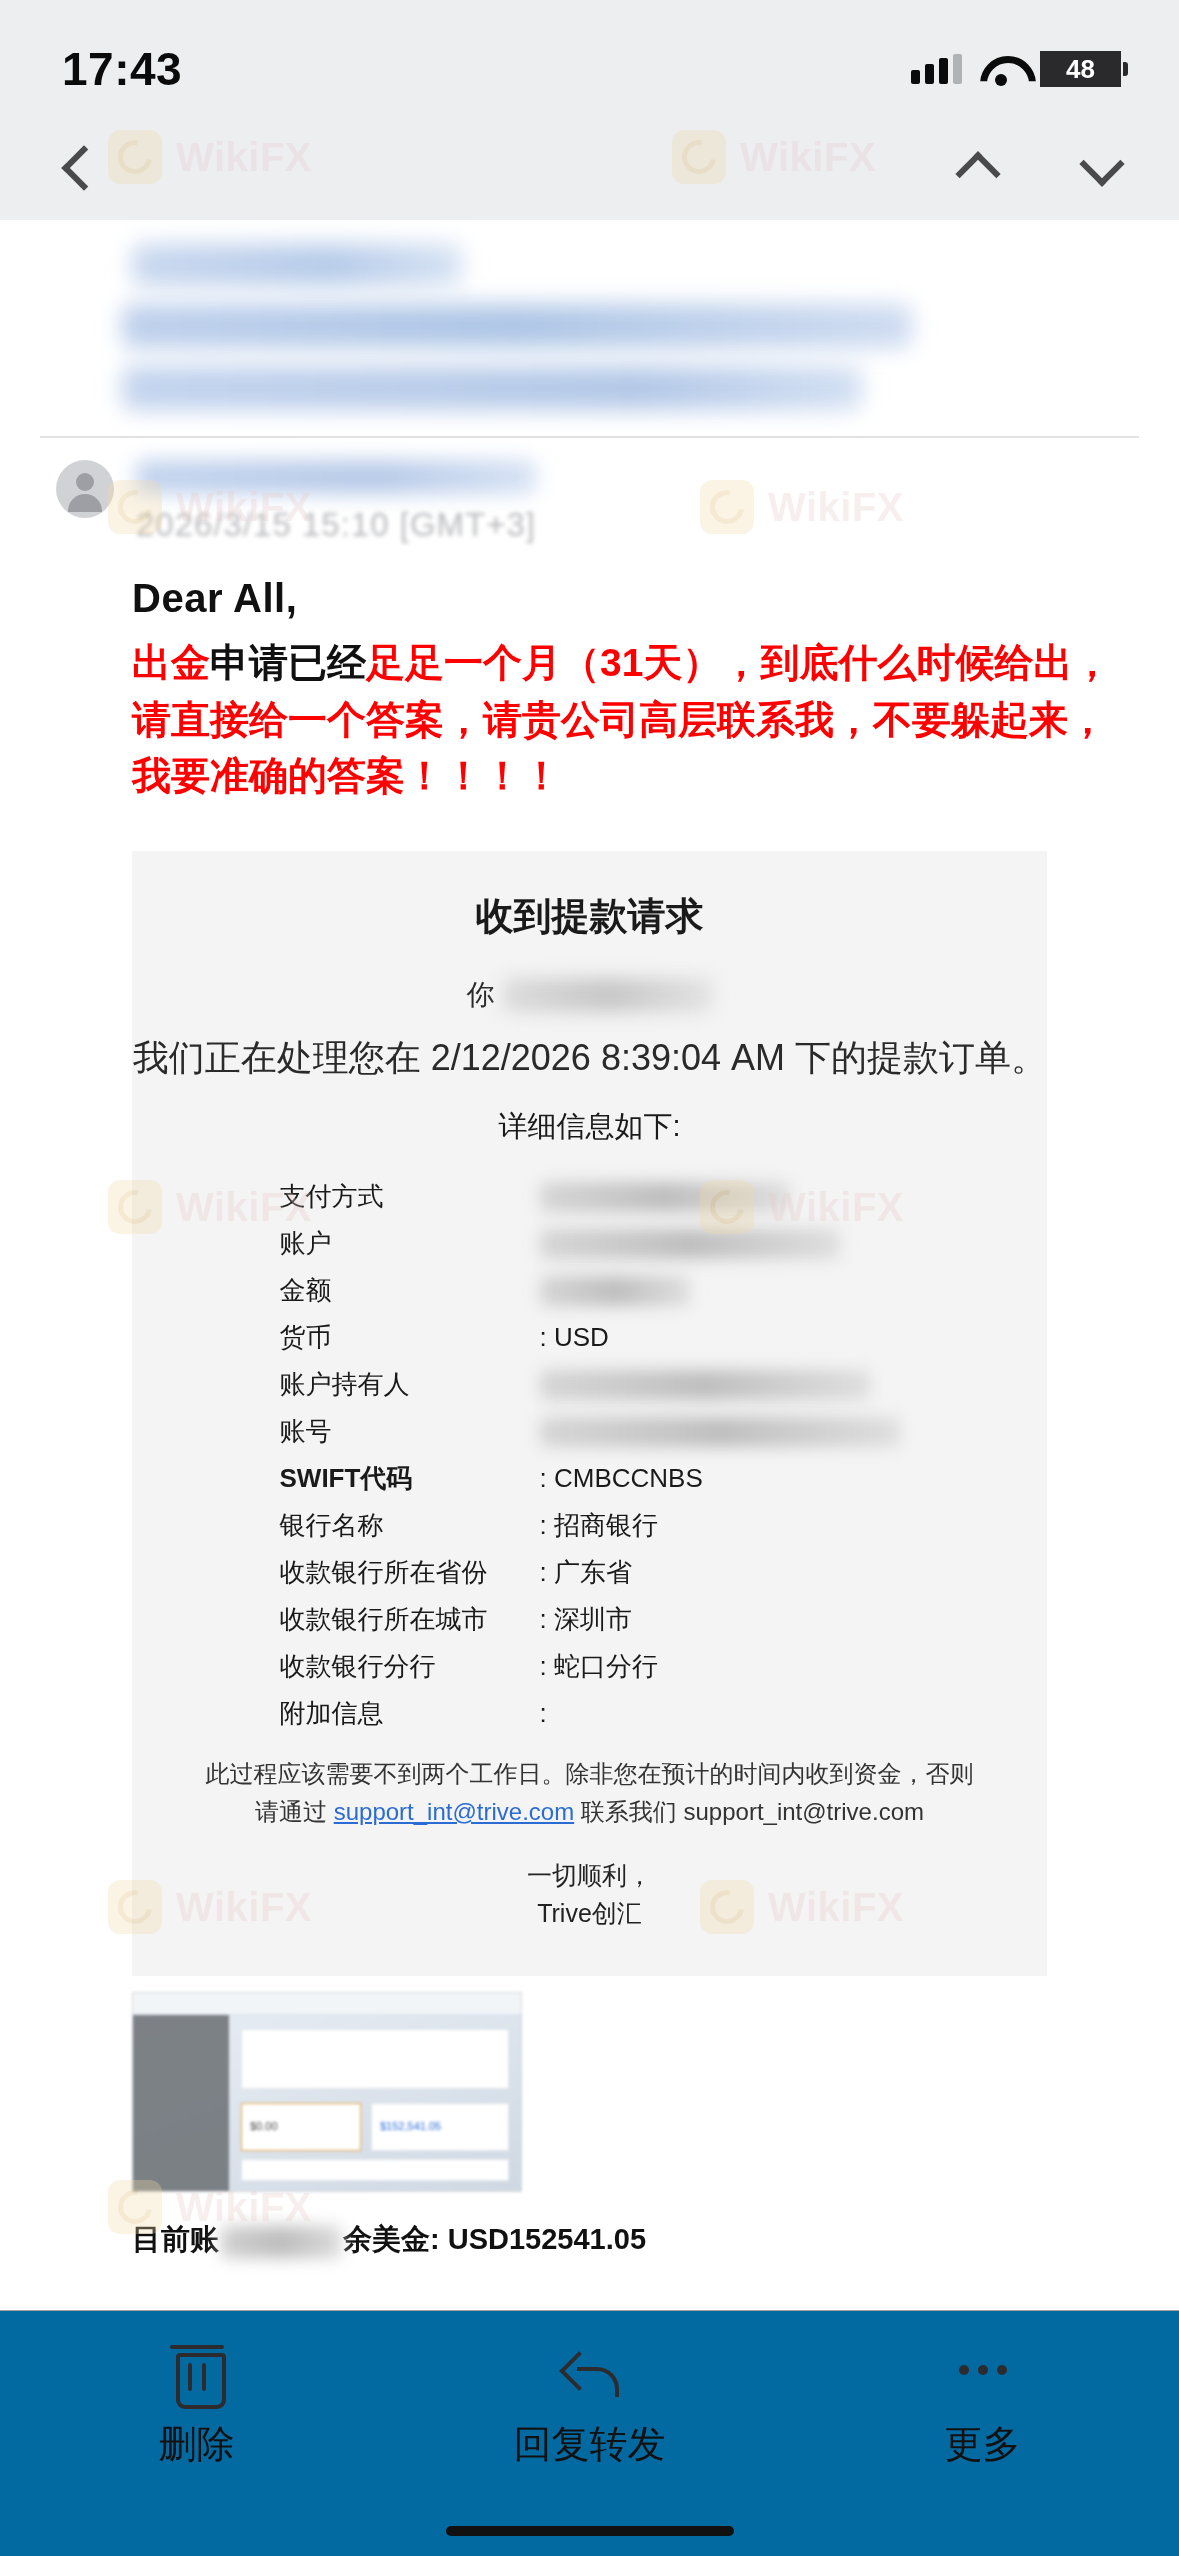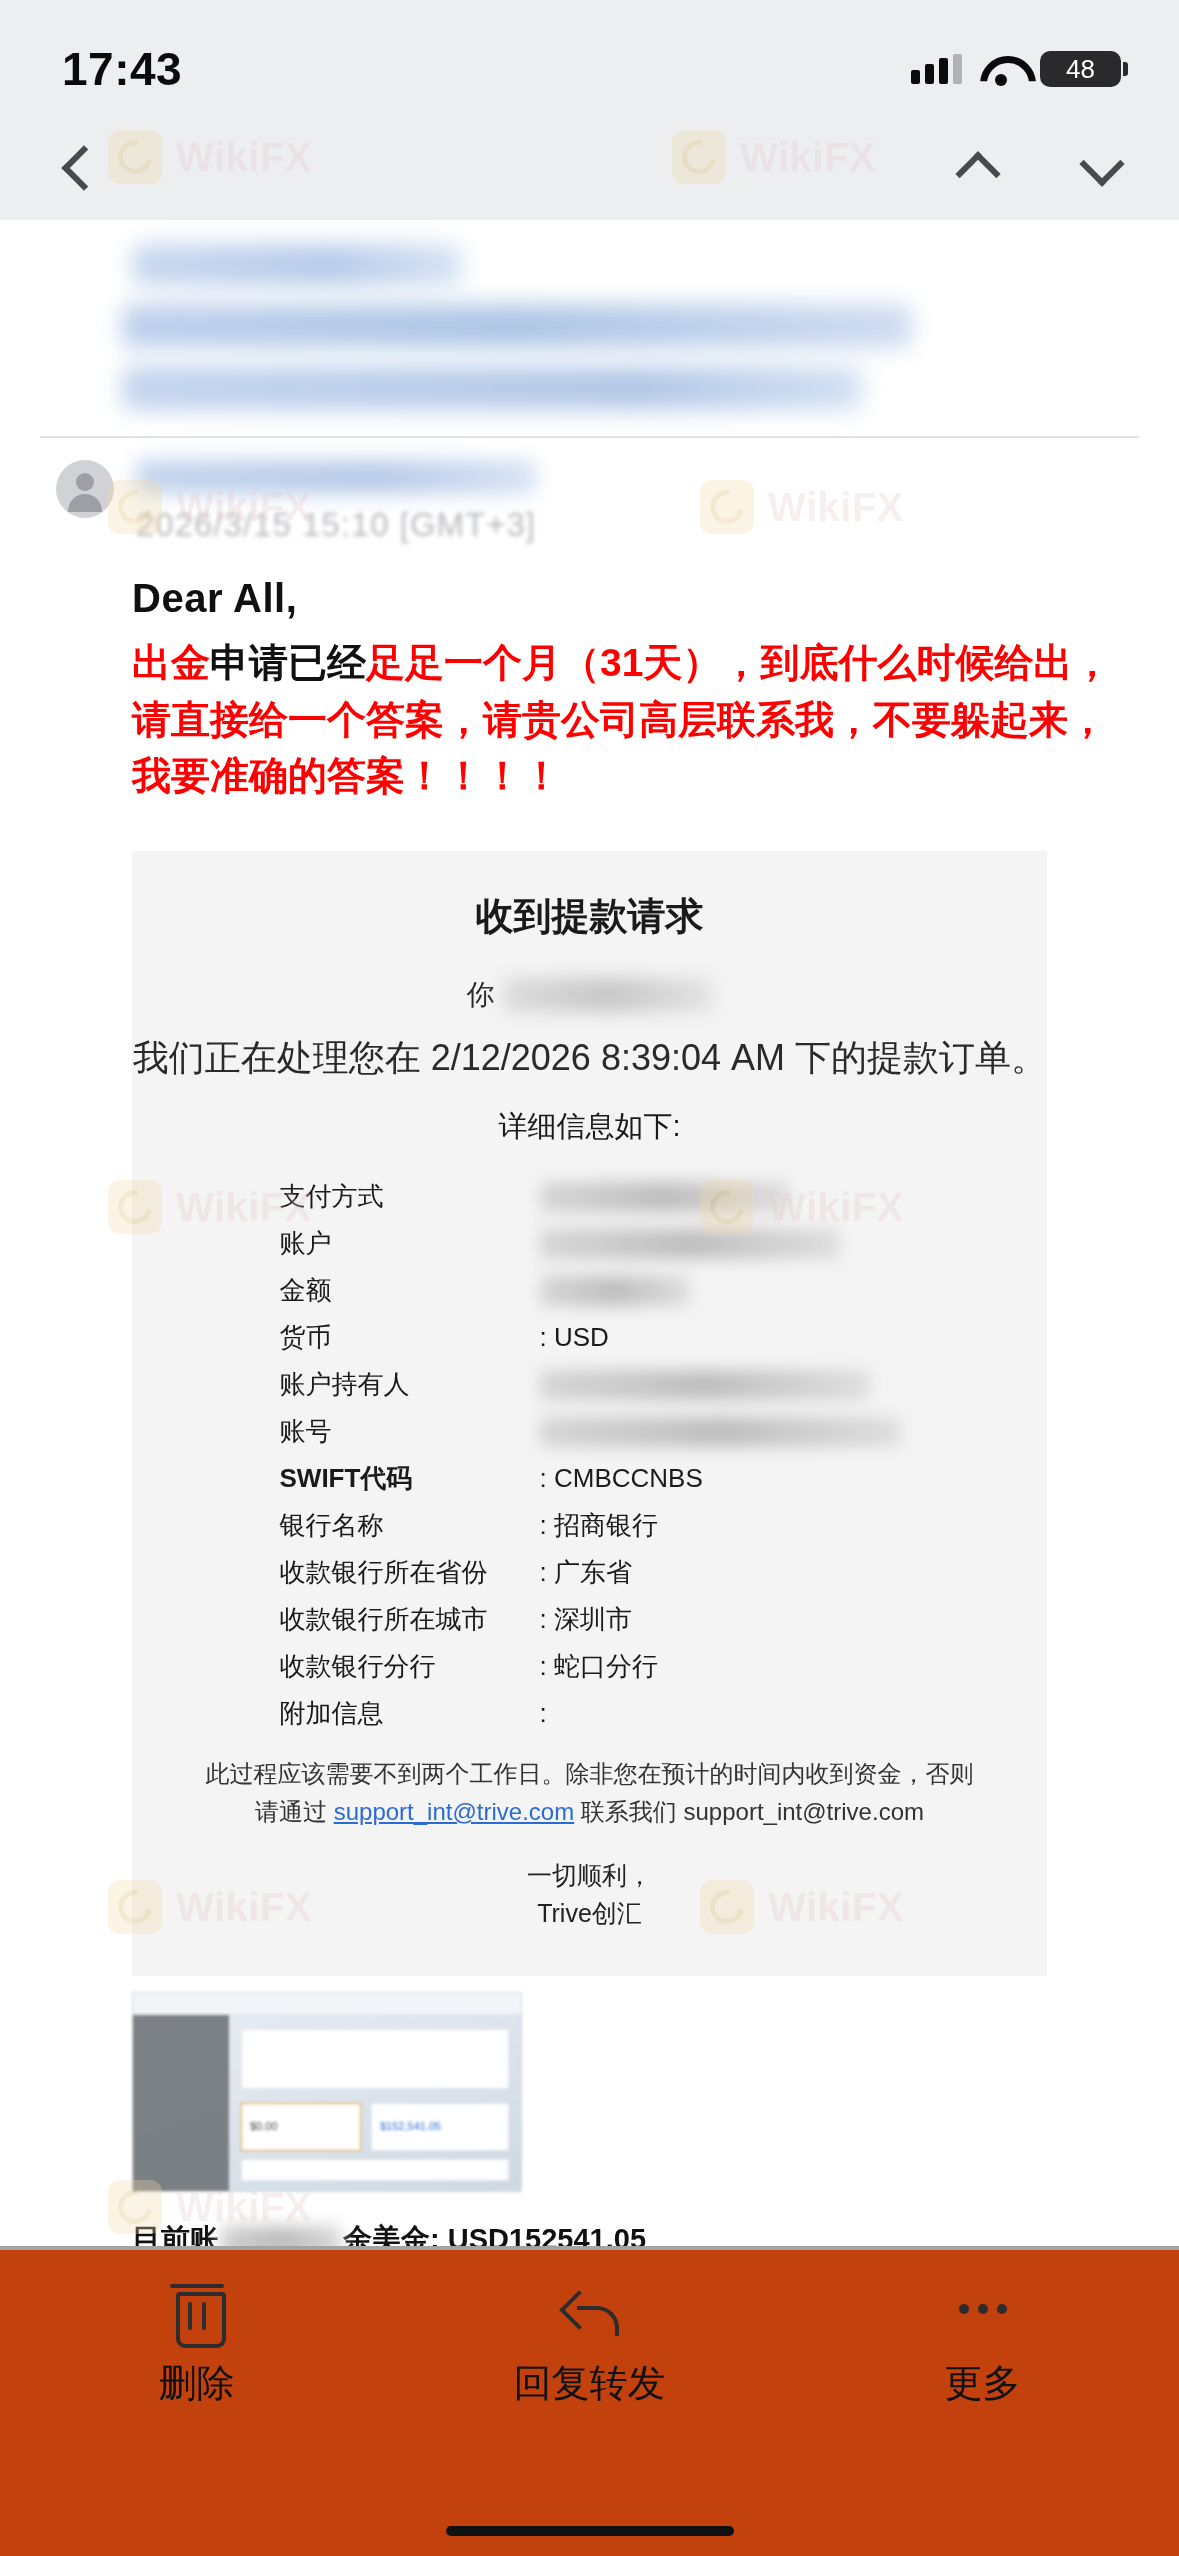--- a/index.html
+++ b/index.html
@@ -72,24 +72,24 @@
     position: absolute;
     left: 15px; top: 20px;
     width: 12px; height: 12px;
     background: #0b0b0b;
     border-radius: 50%;
   }
   .battery {
     min-width: 66px;
     height: 36px;
     background: #2a2a2c;
-    border-radius: 10px;
+    border-radius: 0;
     color: #fff;
     font-size: 26px;
-    font-weight: 400;
+    font-weight: 700;
     display: flex;
     align-items: center;
     justify-content: center;
     padding: 0 26px;
     position: relative;
   }
   .battery::after {
     content: "";
     position: absolute;
     right: -7px; top: 11px;
@@ -364,23 +364,23 @@
     font-size: 40px;
     font-weight: 700;
     color: #e8c9c9;
     letter-spacing: .5px;
   }
 
   
   .toolbar {
     position: absolute;
     left: 0; right: 0; bottom: 0;
-    height: 310px;
-    background: #c2410c;
-    border-top: 4px solid #a3a3a3;
+    height: 246px;
+    background: #0369a1;
+    border-top: 1px solid #a3a3a3;
     display: flex;
     align-items: flex-start;
     justify-content: space-around;
     padding-top: 26px;
   }
   .tb-item {
     width: 240px;
     display: flex;
     flex-direction: column;
     align-items: center;

